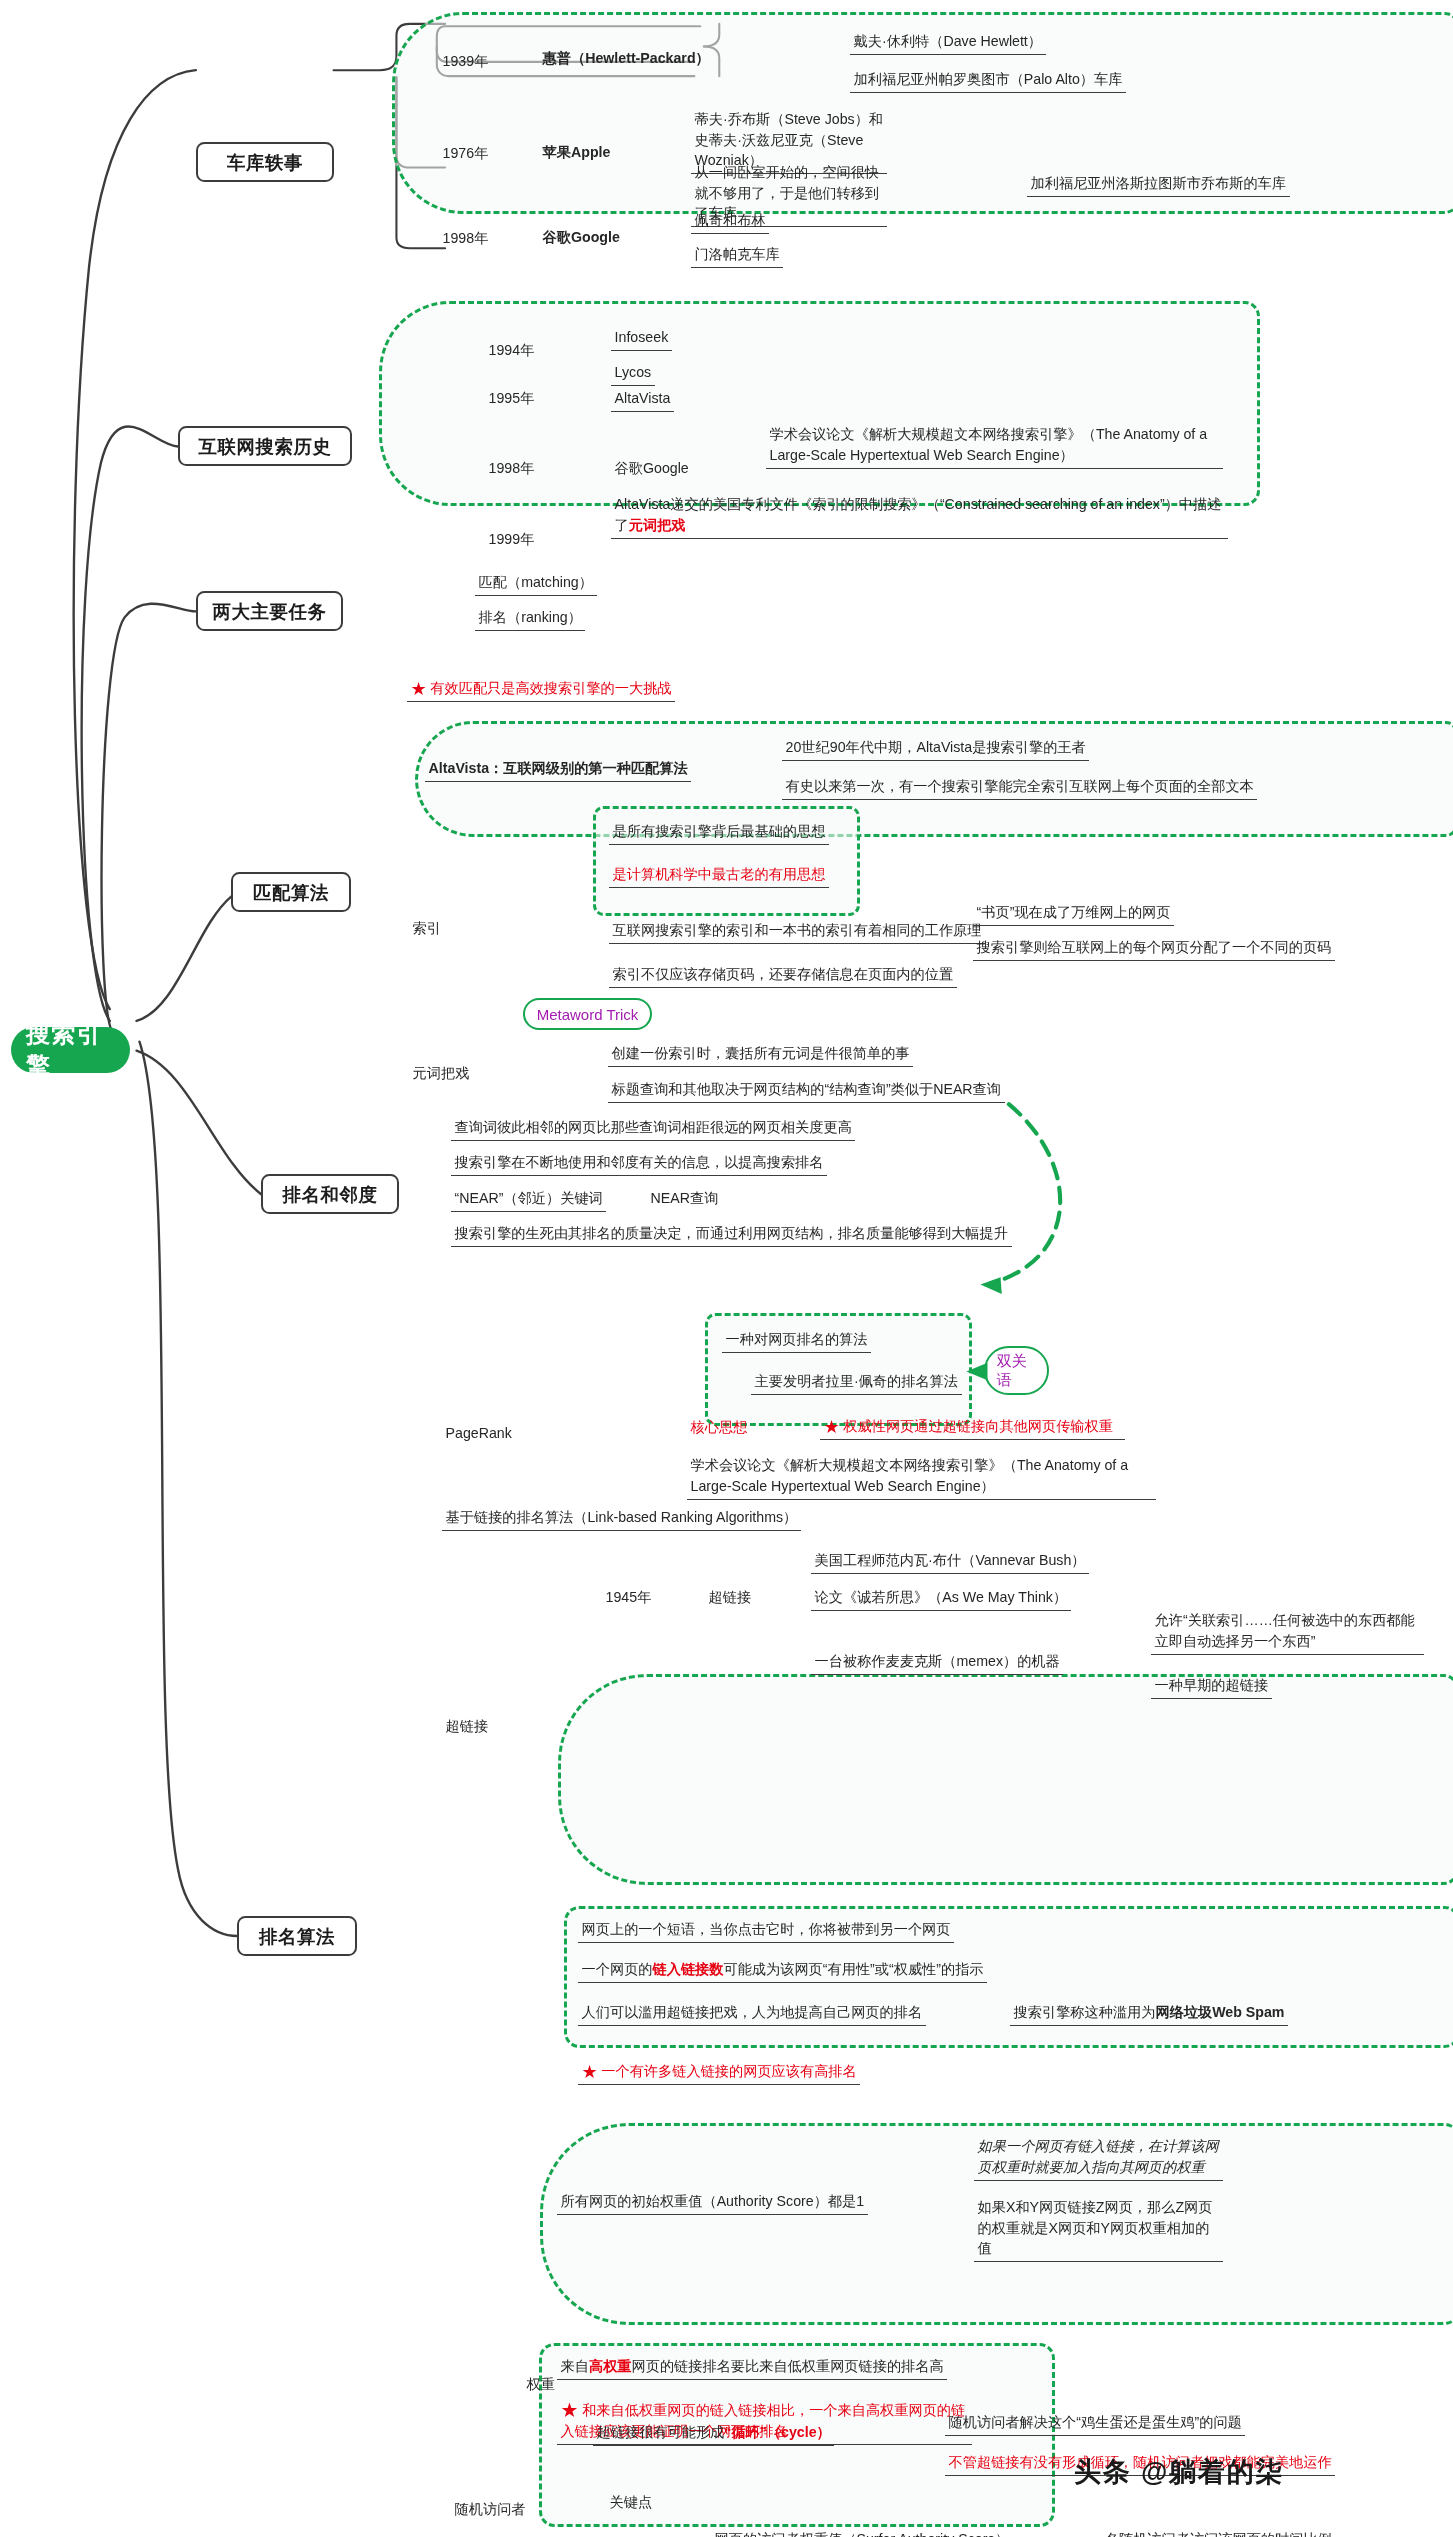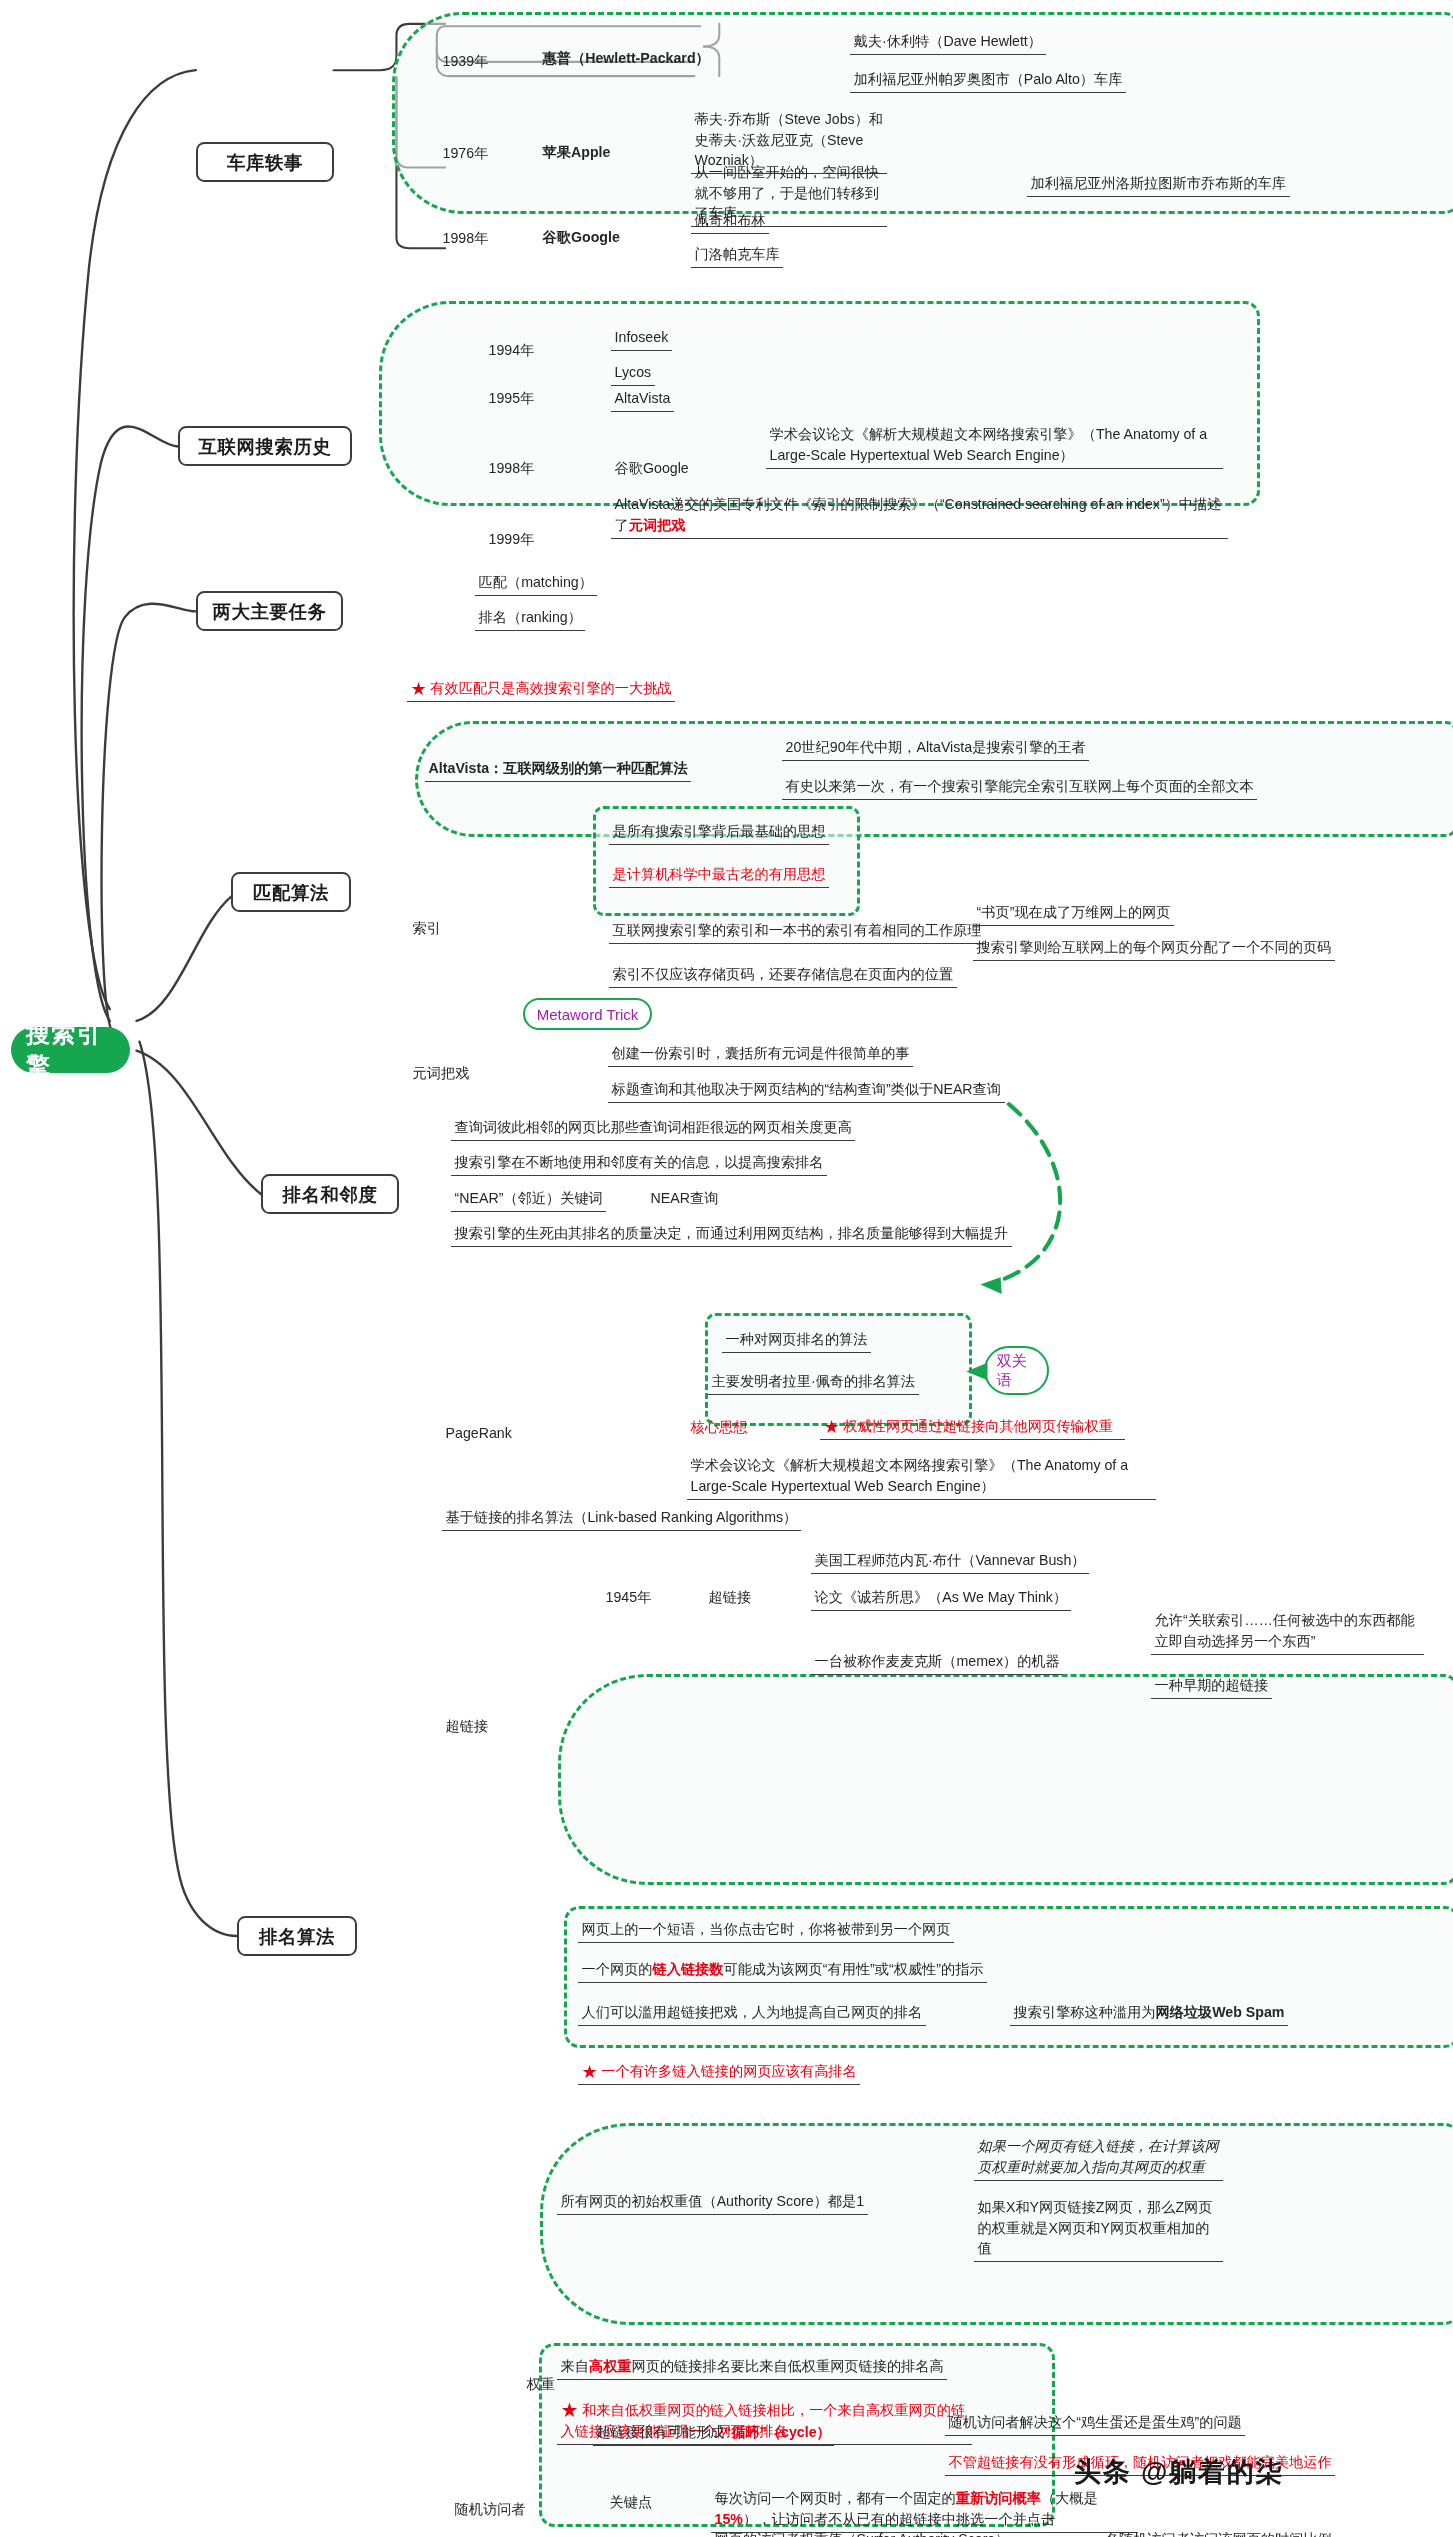--- a/index.html
+++ b/index.html
@@ -327,21 +327,21 @@
   <div class="n topic" style="left:237px;top:1916px;width:120px;height:40px;">
     <span>排名算法</span>
   </div>
 
   <div class="n leaf" style="left:442px;top:1422px;">
     <span>PageRank</span>
   </div>
   <div class="n leaf" style="left:722px;top:1328px;border-bottom:1.8px solid #3c3c3c;">
     <span>一种对网页排名的算法</span>
   </div>
-  <div class="n leaf" style="left:708px;top:1370px;border-bottom:1.8px solid #3c3c3c;">
+  <div class="n leaf" style="left:751px;top:1370px;border-bottom:1.8px solid #3c3c3c;">
     <span>主要发明者拉里·佩奇的排名算法</span>
   </div>
   <div class="n capsule" style="left:984px;top:1346px;width:65px;height:49px;border-radius:27px;">
     <span>双关语</span>
   </div>
   <svg style="position:absolute;left:958px;top:1358px;width:32px;height:27px;z-index:6;" viewBox="0 0 54 46">
     <path d="M50,8 L50,38 L14,23 Z" fill="#17a650"></path>
   </svg>
 
   <div class="n leaf red" style="left:687px;top:1416px;">
@@ -427,23 +427,20 @@
   <div class="n leaf red" style="left:945px;top:2451px;border-bottom:1.8px solid #3c3c3c;">
     <span>不管超链接有没有形成循环，随机访问者把戏都能完美地运作</span>
   </div>
 
   <div class="n leaf" style="left:451px;top:2498px;">
     <span>随机访问者</span>
   </div>
   <div class="n leaf" style="left:606px;top:2491px;">
     <span>关键点</span>
   </div>
-  <div class="n leaf wrap" style="left:711px;top:2487px;width:427px;border-bottom:1.8px solid #3c3c3c;">
-    每次访问一个网页时，都有一个固定的<span class="em">重新访问概率</span>（大概是<span class="em">15%</span>），让访问者不从已有的超链接中挑选一个并点击
-  </div>
   <div class="n leaf" style="left:711px;top:2528px;border-bottom:1.8px solid #3c3c3c;">
     <span>网页的访问者权重值（Surfer Authority Score）</span>
   </div>
   <div class="n leaf" style="left:1087px;top:2528px;">
     <span>一名随机访问者访问该网页的时间比例</span>
   </div>
 
   <div class="watermark" style="left:1074px;top:2454px;">
     <span>头条 @躺着的柒</span>
   </div>

